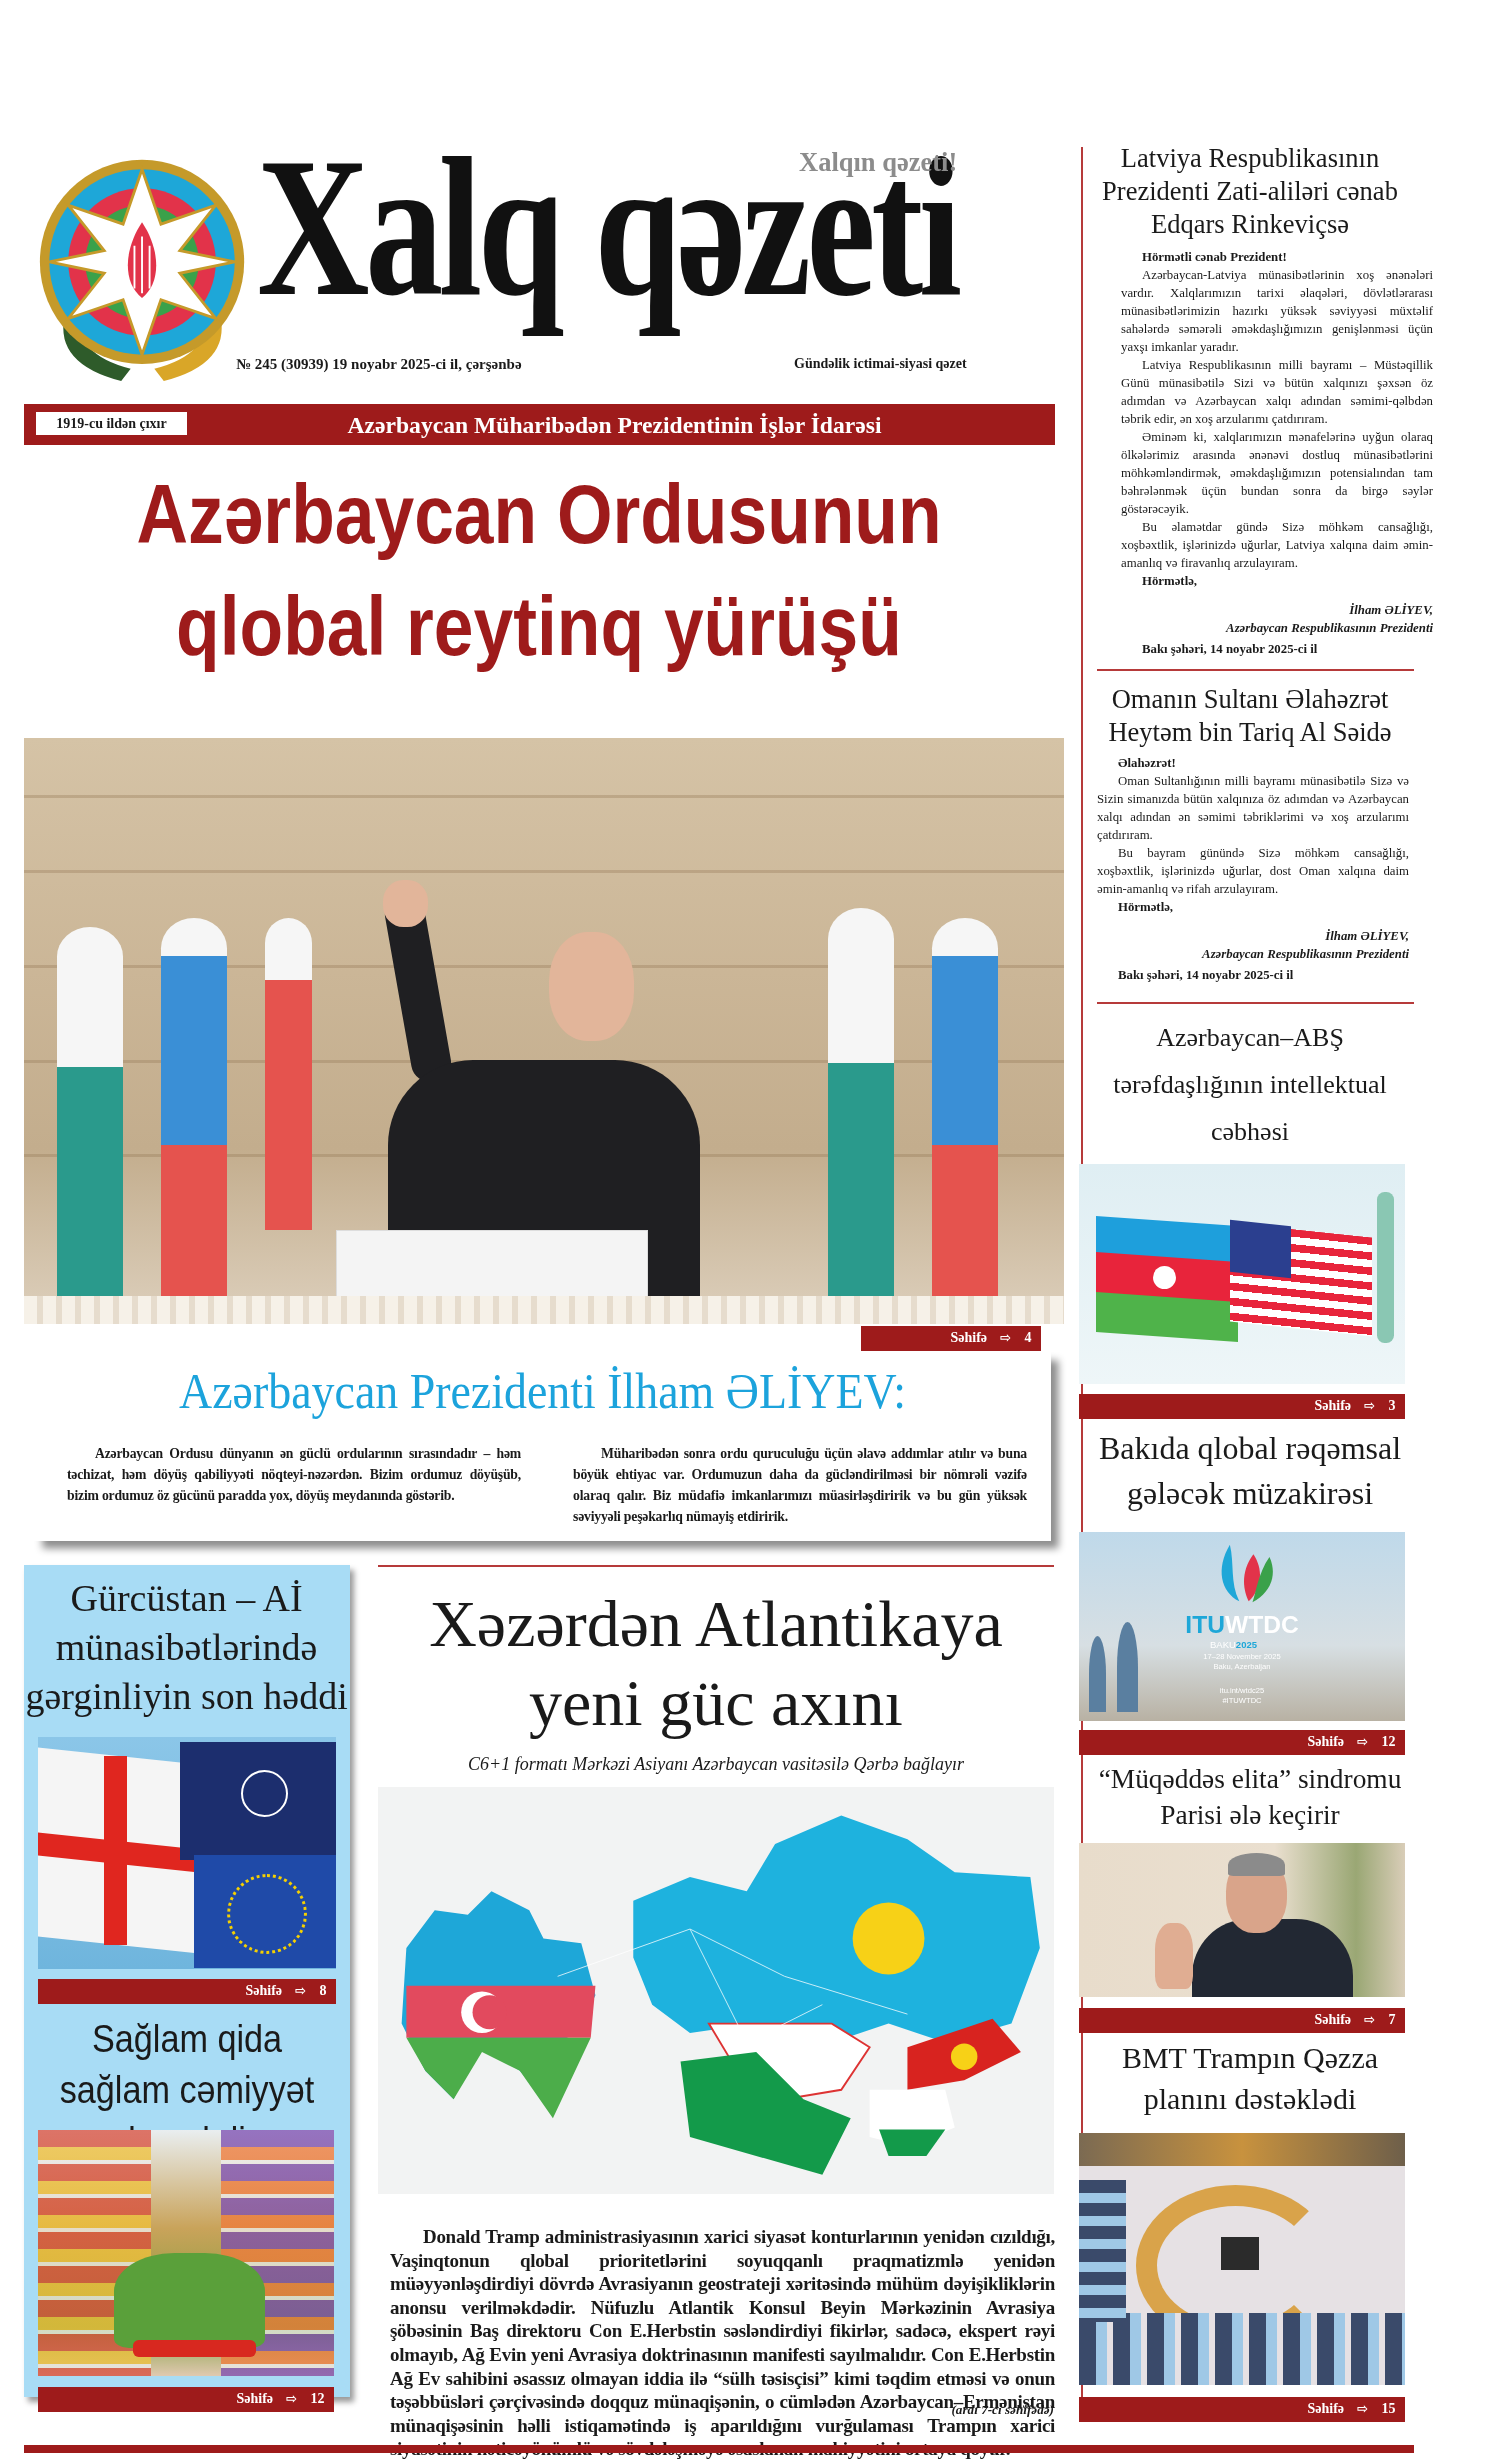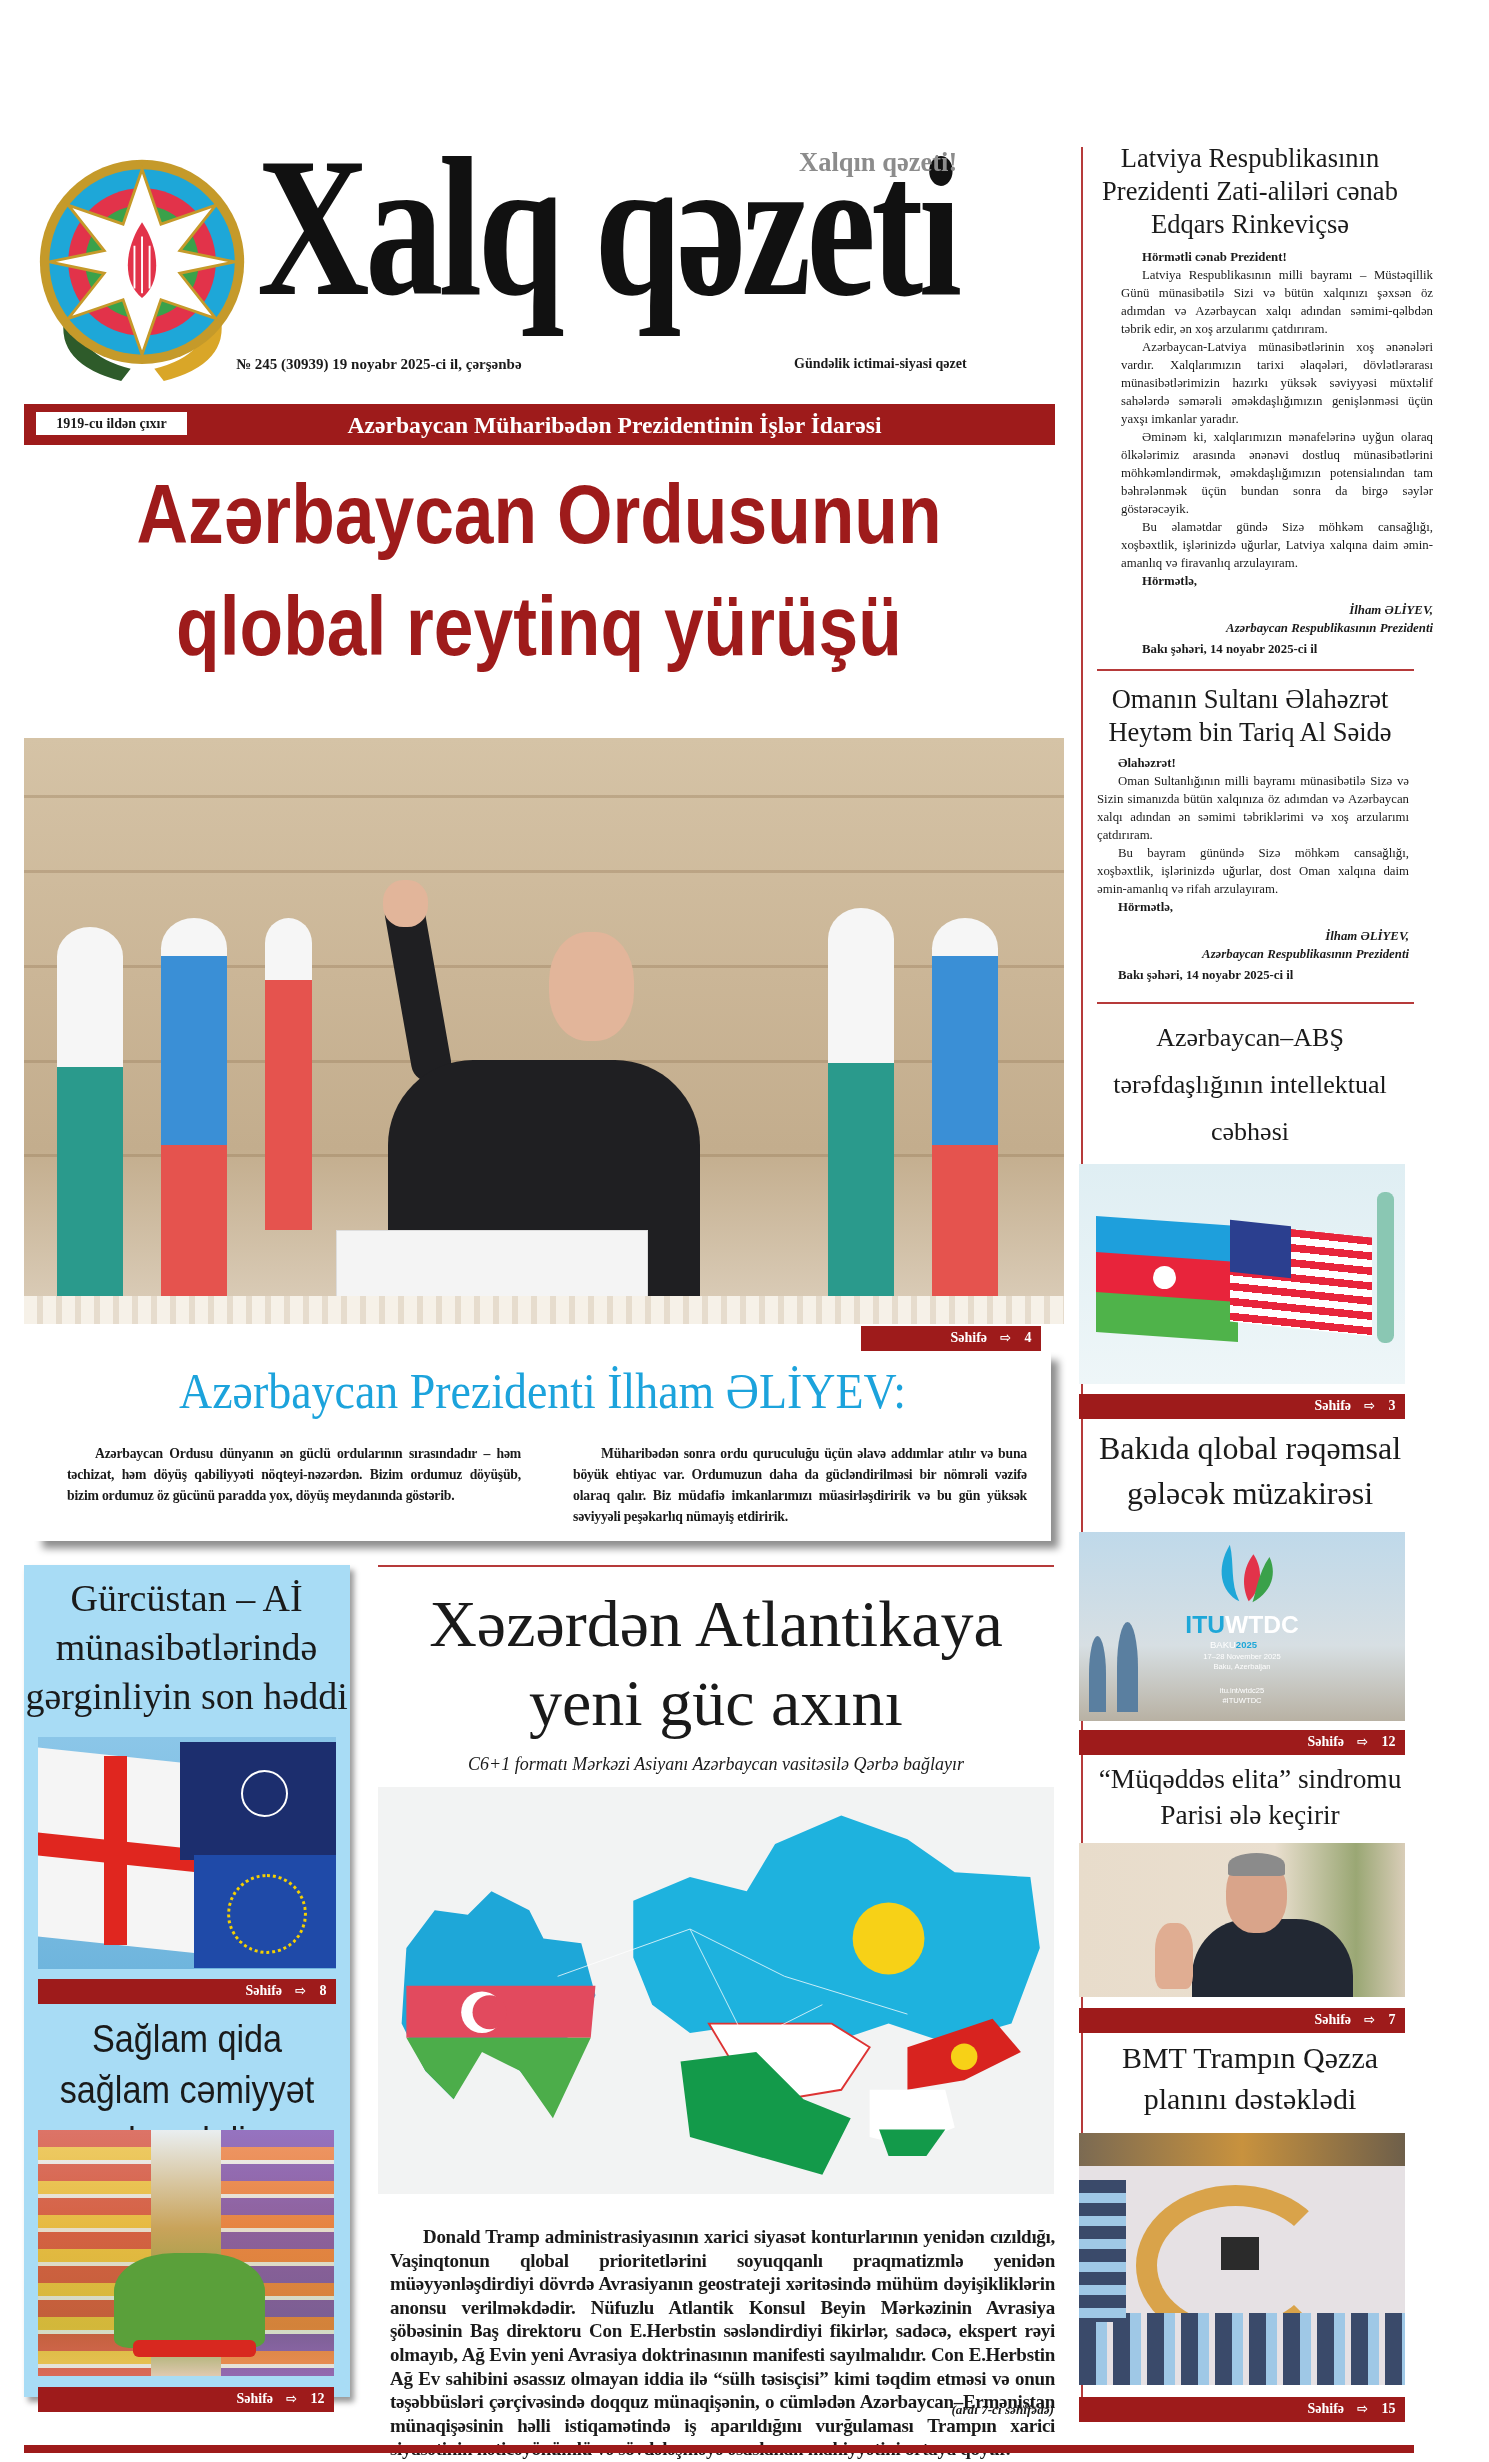--- a/index.html
+++ b/index.html
@@ -194,22 +194,22 @@
     </g>
   </svg>
 </div>
 
 <div class="abs center-body">Donald Tramp administrasiyasının xarici siyasət konturlarının yenidən cızıldığı, Vaşinqtonun qlobal prioritetlərini soyuqqanlı praqmatizmlə yenidən müəyyənləşdirdiyi dövrdə Avrasiyanın geostrateji xəritəsində mühüm dəyişikliklərin anonsu verilməkdədir. Nüfuzlu Atlantik Konsul Beyin Mərkəzinin Avrasiya şöbəsinin Baş direktoru Con E.Herbstin səsləndirdiyi fikirlər, sadəcə, ekspert rəyi olmayıb, Ağ Evin yeni Avrasiya doktrinasının manifesti sayılmalıdır. Con E.Herbstin Ağ Ev sahibini əsassız olmayan iddia ilə “sülh təsisçisi” kimi təqdim etməsi və onun təşəbbüsləri çərçivəsində doqquz münaqişənin, o cümlədən Azərbaycan–Ermənistan münaqişəsinin həlli istiqamətində iş aparıldığını vurğulaması Trampın xarici siyasətinin nəticəyönümlü və sövdələşməyə əsaslanan mahiyyətini ortaya qoyur.</div>
 <div class="abs cont">(ardı 7-ci səhifədə)</div>
 
 <div class="abs right-head" style="top:142px; font-size:26.5px;">Latviya Respublikasının Prezidenti Zati-aliləri cənab Edqars Rinkeviçsə</div>
 <div class="abs letter" style="top:248px;margin-left:24px;">
   <p class="b">Hörmətli cənab Prezident!</p>
+  <p>Azərbaycan-Latviya münasibətlərinin xoş ənənələri vardır. Xalqlarımızın tarixi əlaqələri, dövlətlərarası münasibətlərimizin hazırkı yüksək səviyyəsi müxtəlif sahələrdə səmərəli əməkdaşlığımızın genişlənməsi üçün yaxşı imkanlar yaradır.</p>
   <p>Latviya Respublikasının milli bayramı – Müstəqillik Günü münasibətilə Sizi və bütün xalqınızı şəxsən öz adımdan və Azərbaycan xalqı adından səmimi-qəlbdən təbrik edir, ən xoş arzularımı çatdırıram.</p>
-  <p>Azərbaycan-Latviya münasibətlərinin xoş ənənələri vardır. Xalqlarımızın tarixi əlaqələri, dövlətlərarası münasibətlərimizin hazırkı yüksək səviyyəsi müxtəlif sahələrdə səmərəli əməkdaşlığımızın genişlənməsi üçün yaxşı imkanlar yaradır.</p>
   <p>Əminəm ki, xalqlarımızın mənafelərinə uyğun olaraq ölkələrimiz arasında ənənəvi dostluq münasibətlərini möhkəmləndirmək, əməkdaşlığımızın potensialından tam bəhrələnmək üçün bundan sonra da birgə səylər göstərəcəyik.</p>
   <p>Bu əlamətdar gündə Sizə möhkəm cansağlığı, xoşbəxtlik, işlərinizdə uğurlar, Latviya xalqına daim əmin-amanlıq və firavanlıq arzulayıram.</p>
   <p class="b">Hörmətlə,</p>
   <div class="sig" style="margin-top:11.3px;">İlham ƏLİYEV,</div>
   <div class="sig">Azərbaycan Respublikasının Prezidenti</div>
   <p class="b" style="margin-top:2.8px;">Bakı şəhəri, 14 noyabr 2025-ci il</p>
 </div>
 <div class="abs rule-thin" style="top:669px;"></div>
 
 <div class="abs right-head" style="top:683px;">Omanın Sultanı Əlahəzrət Heytəm bin Tariq Al Səidə</div>

